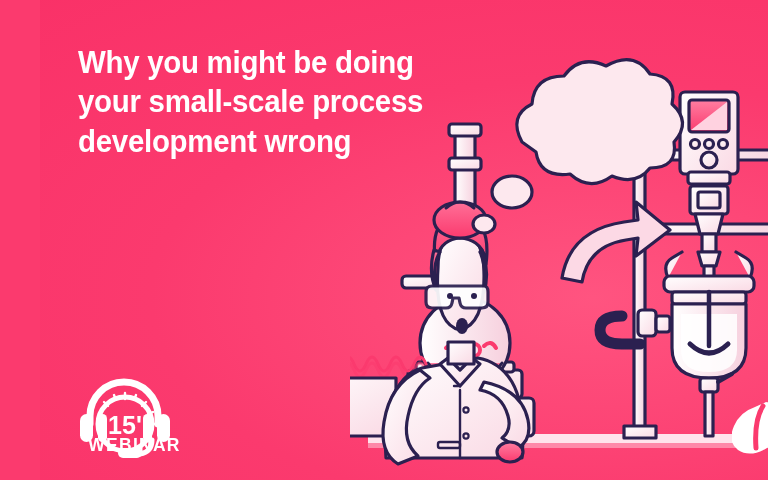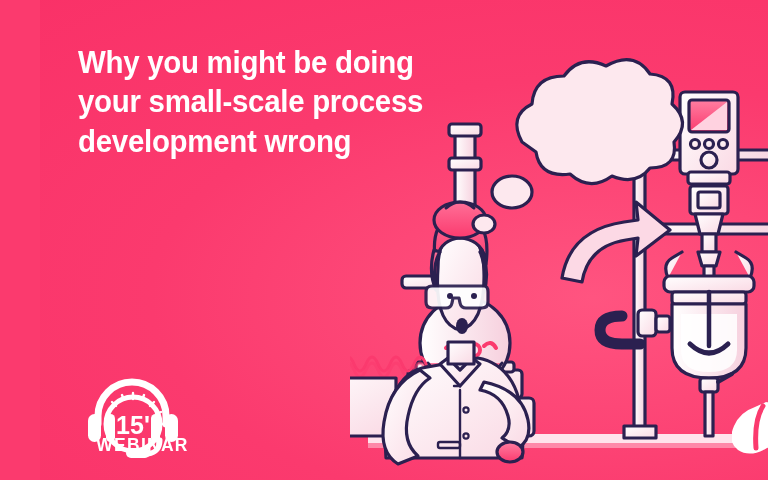--- a/index.html
+++ b/index.html
@@ -23,21 +23,21 @@
     color:#ffffff;
     font-size:31px;
     line-height:1.27;
     font-weight:bold;
     letter-spacing:-0.3px;
     transform:scaleX(0.95);
     transform-origin:left top;
     white-space:pre-line;
   }
   
-  #badge { position:absolute; left:36px; top:368px; width:150px; height:92px; }
+  #badge { position:absolute; left:28px; top:368px; width:150px; height:92px; }
   #badge svg { display:block; }
   #badge-word {
     position:absolute; left:0; top:66px; width:150px;
     text-align:left; padding-left:22px;
     color:#ffffff; font-size:19px; font-weight:bold; letter-spacing:1.4px;
     transform:scaleX(0.92); transform-origin:left center;
   }
   
   #logo { position:absolute; right:22px; bottom:24px; width:54px; height:58px; }
   

